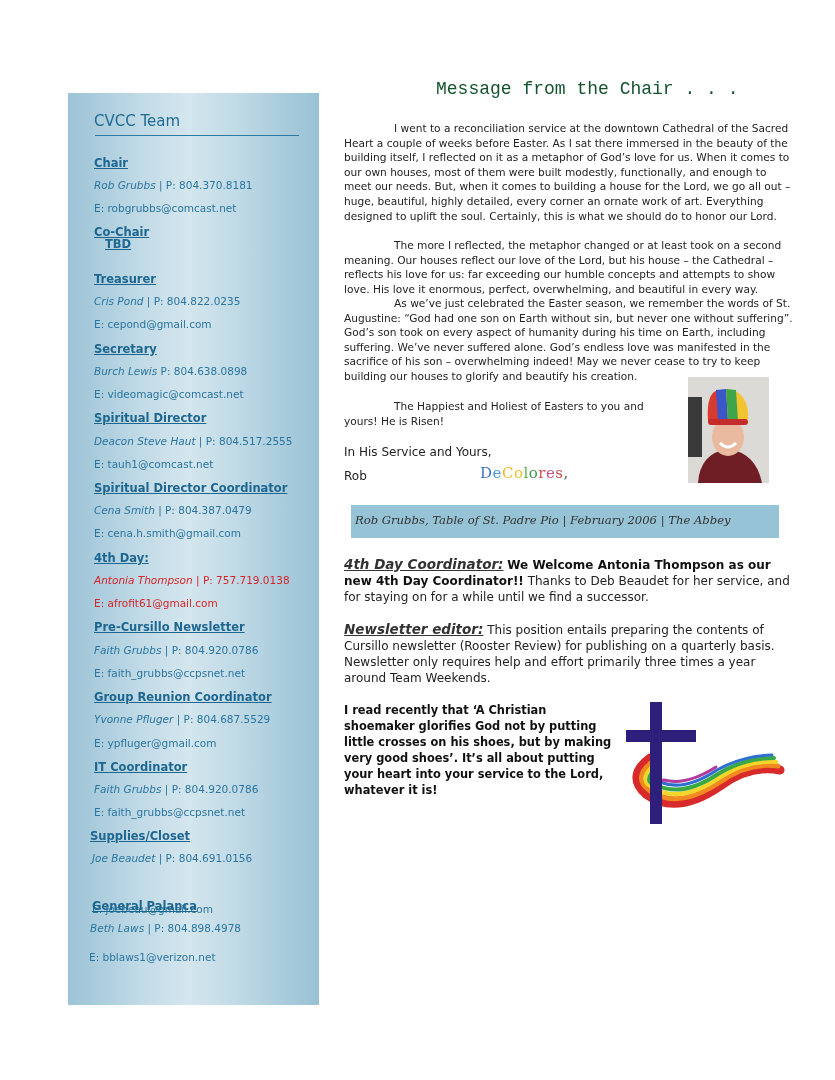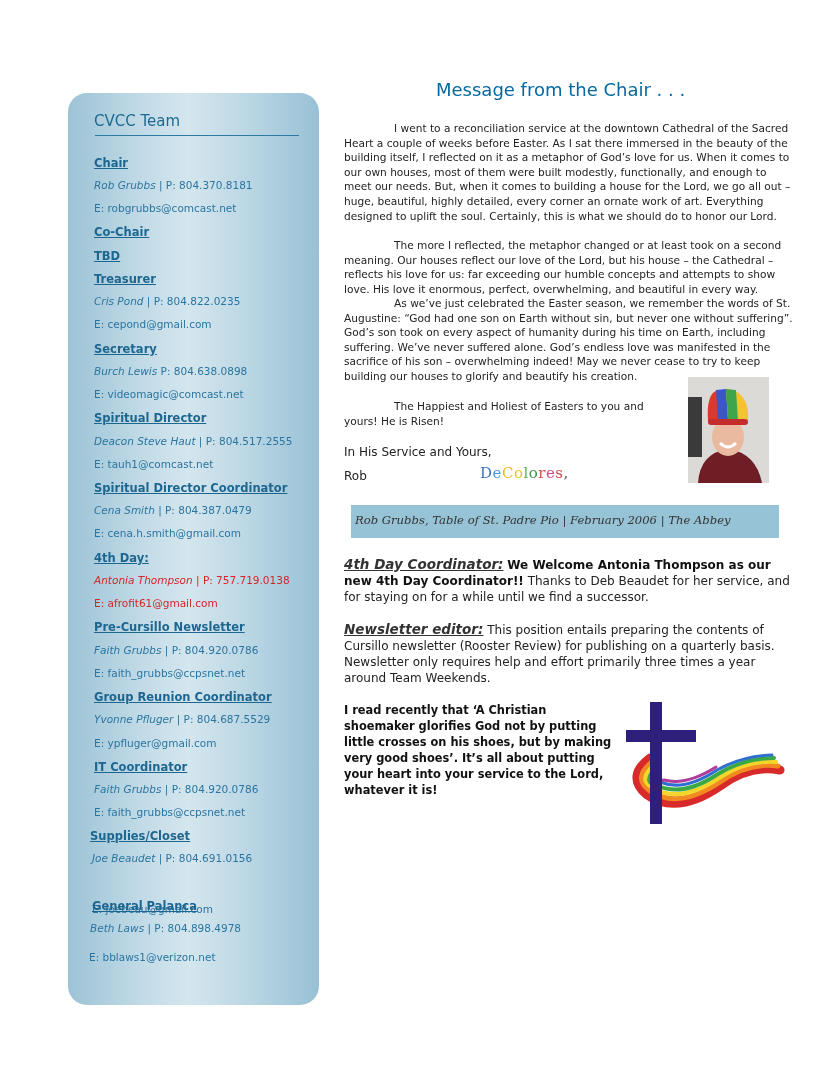--- a/index.html
+++ b/index.html
@@ -2,31 +2,30 @@
 <html><head>
 <meta charset="utf-8">
 <style>
   html, body { margin:0; padding:0; background:#ffffff; }
   body { width:835px; height:1080px; position:relative; overflow:hidden; font-family:"DejaVu Sans", sans-serif; color:#222; }
 
   
   .sidebar {
     position:absolute; left:68px; top:93px; width:251px; height:912px;
     background: linear-gradient(90deg, #9cc3d6 0%, #c2dbe7 30%, #d4e6ee 48%, #bdd8e5 70%, #98c1d5 100%);
-    border-radius: 19px;
   }
   .sb-title { position:absolute; left:26px; top:19px; font-size:15px; color:#1f6a92; }
   .sb-rule { position:absolute; left:27px; top:42px; width:204px; height:1px; background:#2d7aa4; }
   .sb-line { position:absolute; left:26px; font-size:10.5px; color:#2a75a0; white-space:nowrap; }
   .sb-head { font-weight:bold; text-decoration:underline; color:#1d6690; font-size:11.5px; }
   .sb-name { font-style:italic; }
   .sb-red { color:#d5252a; }
 
   
-  .title { position:absolute; left:436px; top:79px; font-size:18px; color:#0369a1; }
+  .title { position:absolute; left:436px; top:79px; font-size:18px; color:#14532d;font-family:Liberation Mono, monospace; }
   .para { position:absolute; left:344px; width:450px; font-size:10.6px; line-height:14.6px; color:#222; margin:0; }
   .indent { display:inline-block; width:50px; }
   .sig { position:absolute; left:344px; font-size:12px; color:#222; }
   .decolores { position:absolute; left:480px; top:464px; font-family:"DejaVu Serif", serif; font-size:15px; letter-spacing:0.5px; }
   .photo { position:absolute; left:688px; top:377px; width:81px; height:106px; background:#d9d7d3; overflow:hidden; }
   .caption { position:absolute; left:351px; top:505px; width:428px; height:33px; background:#97c3d6;text-decoration:underline; }
   .caption span { position:absolute; left:4px; top:8px; font-family:"DejaVu Serif", serif; font-style:italic; font-size:11.6px; color:#333; white-space:nowrap; }
 
   .block { position:absolute; left:344px; width:450px; font-size:12px; line-height:16px; color:#222; margin:0; }
   .lead { font-style:italic; font-weight:bold; text-decoration:underline; color:#333; font-size:13.5px; }
@@ -38,21 +37,21 @@
 <body>
 
 <div class="sidebar">
   <div class="sb-title">CVCC Team</div>
   <div class="sb-rule"></div>
   <div id="sb-lines">
       <div class="sb-line" style="top: 63px;"><span class="sb-head">Chair</span></div>
       <div class="sb-line" style="top: 86px;"><span class="sb-name">Rob Grubbs</span><span> | P: 804.370.8181</span></div>
       <div class="sb-line" style="top: 109px;">E: robgrubbs@comcast.net</div>
       <div class="sb-line" style="top: 132px;"><span class="sb-head">Co-Chair</span></div>
-      <div class="sb-line" style="top: 156px;"><span class="sb-head">TBD</span></div>
+      <div class="sb-line" style="top: 144px; margin-left: 11px;"><span class="sb-head">TBD</span></div>
       <div class="sb-line" style="top: 179px;"><span class="sb-head">Treasurer</span></div>
       <div class="sb-line" style="top: 202px;"><span class="sb-name">Cris Pond</span><span> | P: 804.822.0235</span></div>
       <div class="sb-line" style="top: 225px;">E: cepond@gmail.com</div>
       <div class="sb-line" style="top: 249px;"><span class="sb-head">Secretary</span></div>
       <div class="sb-line" style="top: 272px;"><span class="sb-name">Burch Lewis</span><span> P: 804.638.0898</span></div>
       <div class="sb-line" style="top: 295px;"> E: videomagic@comcast.net</div>
       <div class="sb-line" style="top: 318px;"><span class="sb-head">Spiritual Director</span></div>
       <div class="sb-line" style="top: 342px;"><span class="sb-name">Deacon Steve Haut</span><span> | P: 804.517.2555</span></div>
       <div class="sb-line" style="top: 365px;">E: tauh1@comcast.net</div>
       <div class="sb-line" style="top: 388px;"><span class="sb-head">Spiritual Director Coordinator</span></div>

